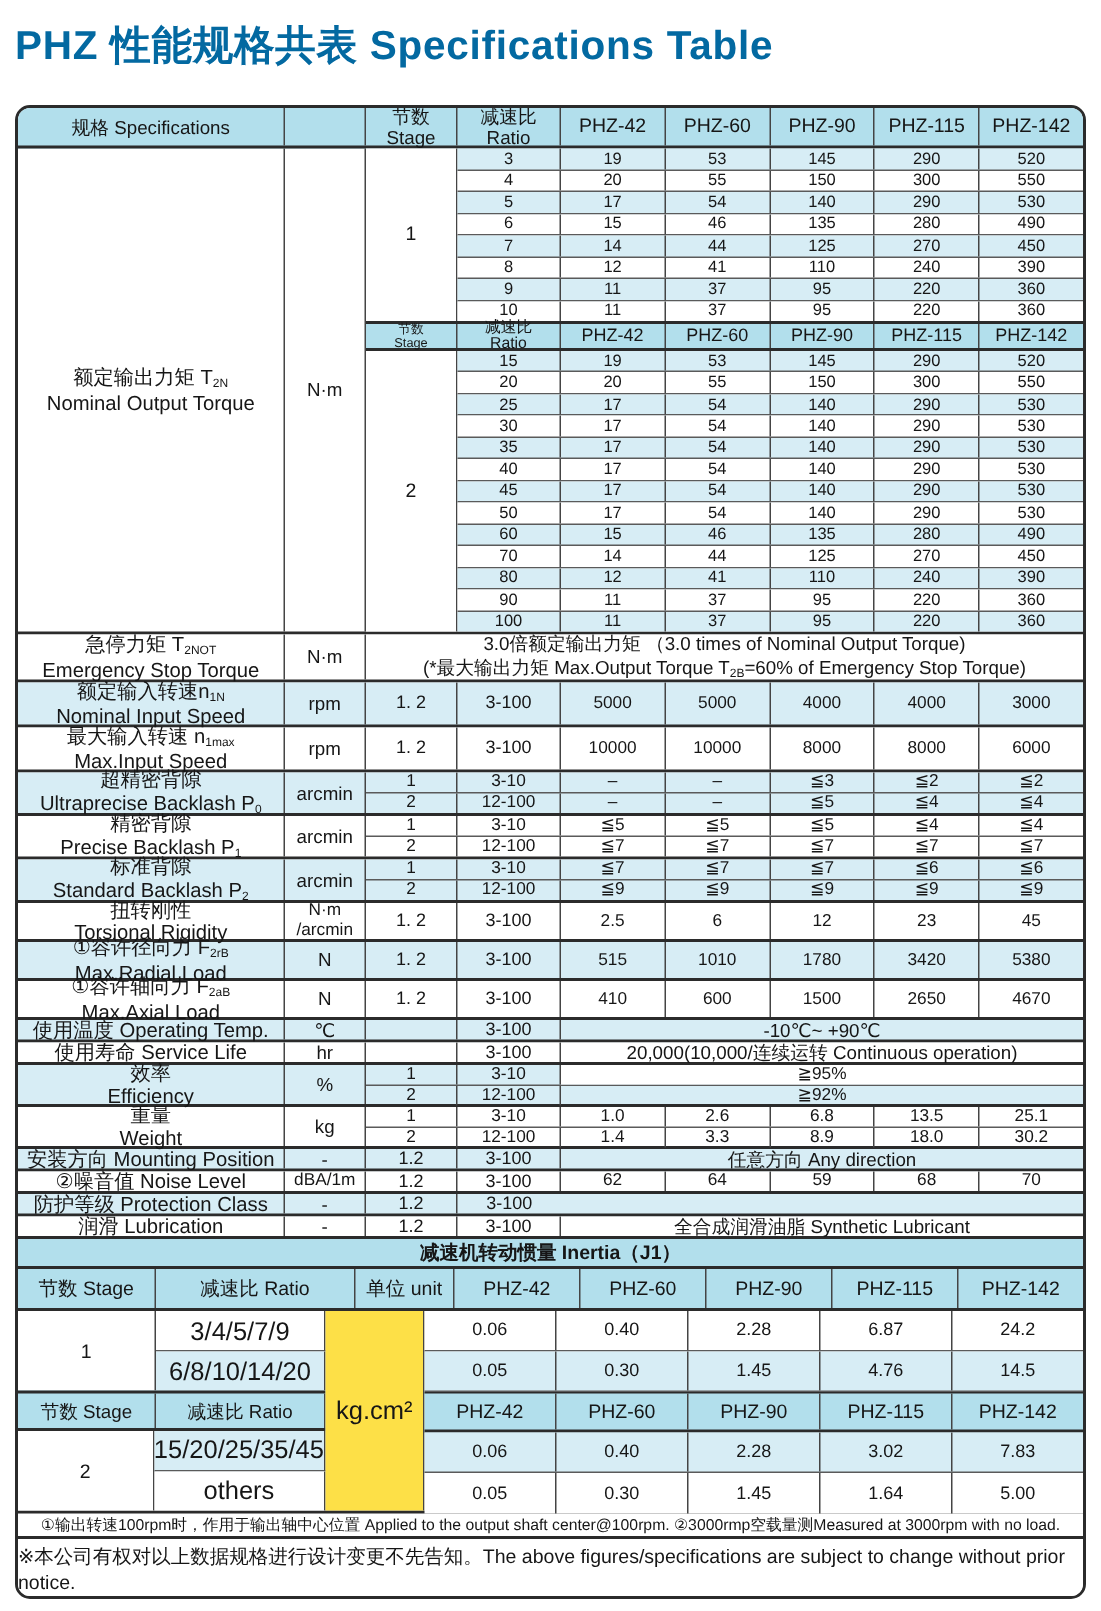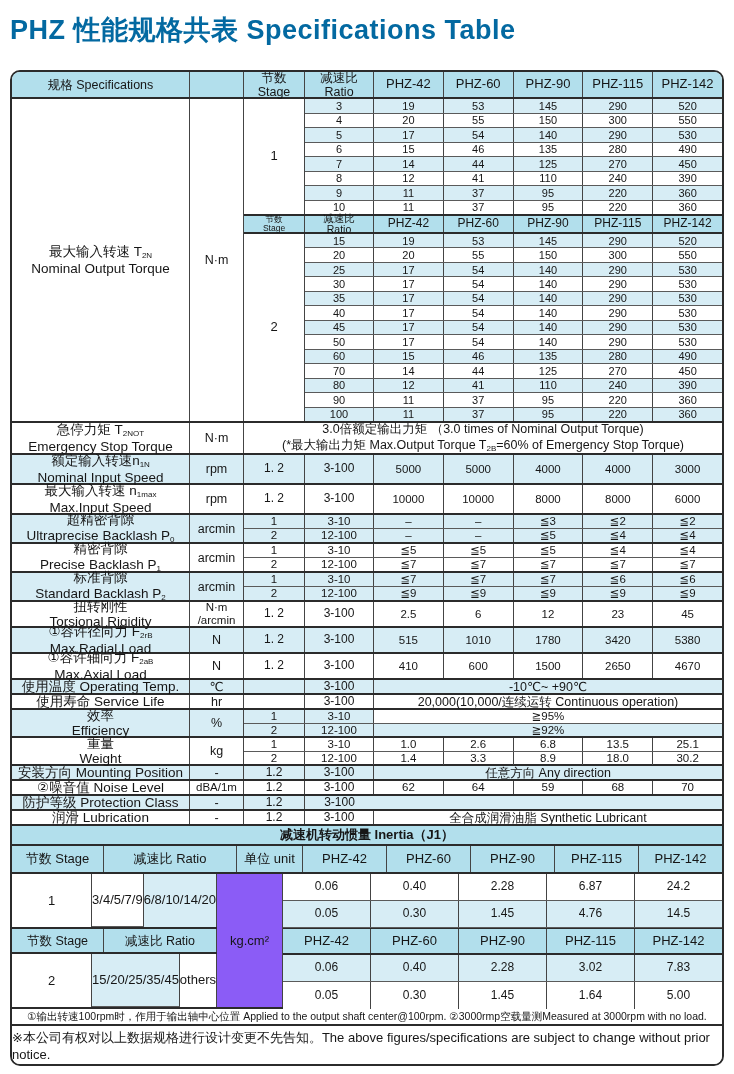--- a/index.html
+++ b/index.html
@@ -61,27 +61,27 @@
   .eff .vrow:first-child .wSpan{background:#fff}
   .emg{flex-direction:column;font-size:12.5px;line-height:1.25}
   
   .iband{height:20px;background:var(--hblue);display:flex;align-items:center;
     justify-content:center;font-size:13px;font-weight:bold;border-bottom:2px solid var(--bdark)}
   .wIS{width:92px}.wIR{width:133px}.wIU{width:66px}.wIM{flex:1 1 0}
   .ihdr{height:28px;background:var(--hblue);font-size:13px;display:flex;border-bottom:2px solid var(--bdark)}
   .ilower{display:flex;height:135px;border-bottom:2px solid var(--bdark)}
   .ileft{width:205px;display:flex;flex-direction:column}
   .iblock{display:flex;height:54px}
-  .ircol{flex:1;display:flex;flex-direction:row;font-size:13px}
+  .ircol{flex:1;display:flex;flex-direction:column;font-size:17px}
   .ircol .cell{flex:1;border-bottom:1px solid var(--blite);border-right:1px solid var(--bmid)}
   .ircol .cell:last-child{border-bottom:none}
   .ih2{display:flex;height:27px;background:var(--hblue);font-size:12.5px;
     border-top:2px solid var(--bdark);border-bottom:2px solid var(--bdark)}
   .ih2 .cell{border-right:1px solid var(--bmid)}
-  .iunit{width:66px;background:#8b5cf6;font-size:13px;border-right:1px solid var(--bmid);
+  .iunit{width:66px;background:#fde047;font-size:17px;border-right:1px solid var(--bmid);
     display:flex;align-items:center;justify-content:center}
   .istage{background:#fff;font-size:13px;border-right:1px solid var(--bmid);
     display:flex;align-items:center;justify-content:center}
   .imodels{flex:1;font-size:12px}
   .imodels .vrow{height:27px;flex:none}
   .imodels .vrow:nth-child(1){background:#fff}
   .imodels .vrow:nth-child(2){background:var(--rblue)}
   .imodels .vrow:nth-child(3){background:var(--hblue);font-size:13px;
     border-top:1px solid var(--bdark);border-bottom:2px solid var(--bdark)}
   .imodels .vrow:nth-child(4){background:var(--rblue)}
@@ -112,21 +112,21 @@
     </div>
     <div class="cell wM">PHZ-42</div>
     <div class="cell wM">PHZ-60</div>
     <div class="cell wM">PHZ-90</div>
     <div class="cell wM">PHZ-115</div>
     <div class="cell wM">PHZ-142</div>
   </div>
 
   <div class="torque">
     <div class="cell wA lab">
-      <div class="lz"><span>最大输入转速 T</span><sub>2N</sub></div>
+      <div class="lz"><span>额定输出力矩 T</span><sub>2N</sub></div>
       <div class="le">Nominal Output Torque</div>
     </div>
     <div class="cell wB unit">N·m</div>
     <div class="tright">
       <div class="sblock sblock1">
         <div class="cell wC stg">1</div>
         <div class="rep t-rows">
             <div class="vrow">
               <div class="cell wD">3</div>
               <div class="cell wM">19</div>

